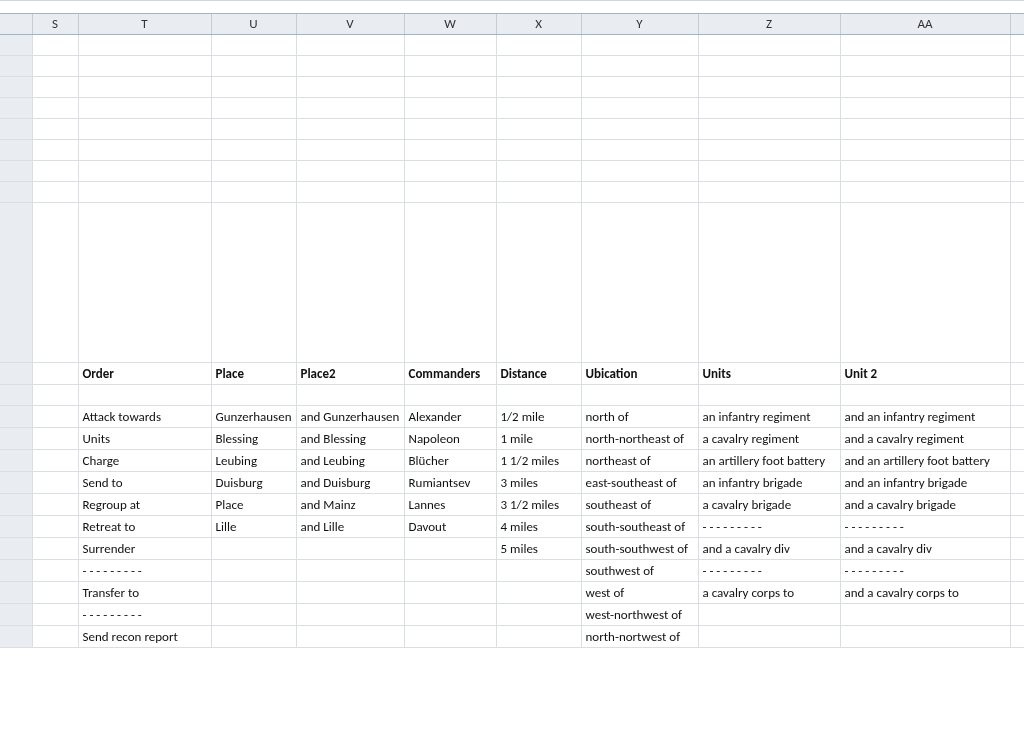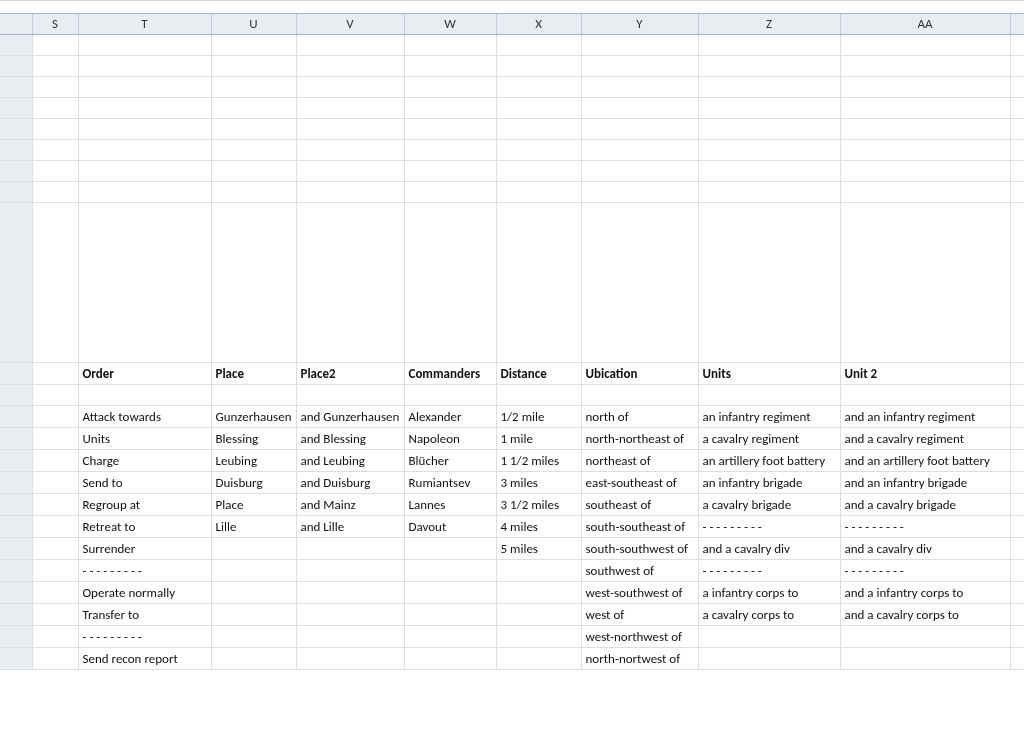--- a/index.html
+++ b/index.html
@@ -376,33 +376,20 @@
             <td></td>
             <td></td>
             <td>southwest of</td>
             <td>- - - - - - - - -</td>
             <td>- - - - - - - - -</td>
             <td></td>
           </tr>
       <tr>
             <td class="rowhdr"></td>
             <td></td>
-            <td>Operate normally</td>
-            <td></td>
-            <td></td>
-            <td></td>
-            <td></td>
-            <td>west-southwest of</td>
-            <td>a infantry corps to</td>
-            <td>and a infantry corps to</td>
-            <td></td>
-          </tr>
-      <tr>
-            <td class="rowhdr"></td>
-            <td></td>
             <td>Transfer to</td>
             <td></td>
             <td></td>
             <td></td>
             <td></td>
             <td>west of</td>
             <td>a cavalry corps to</td>
             <td>and a cavalry corps to</td>
             <td></td>
           </tr>

